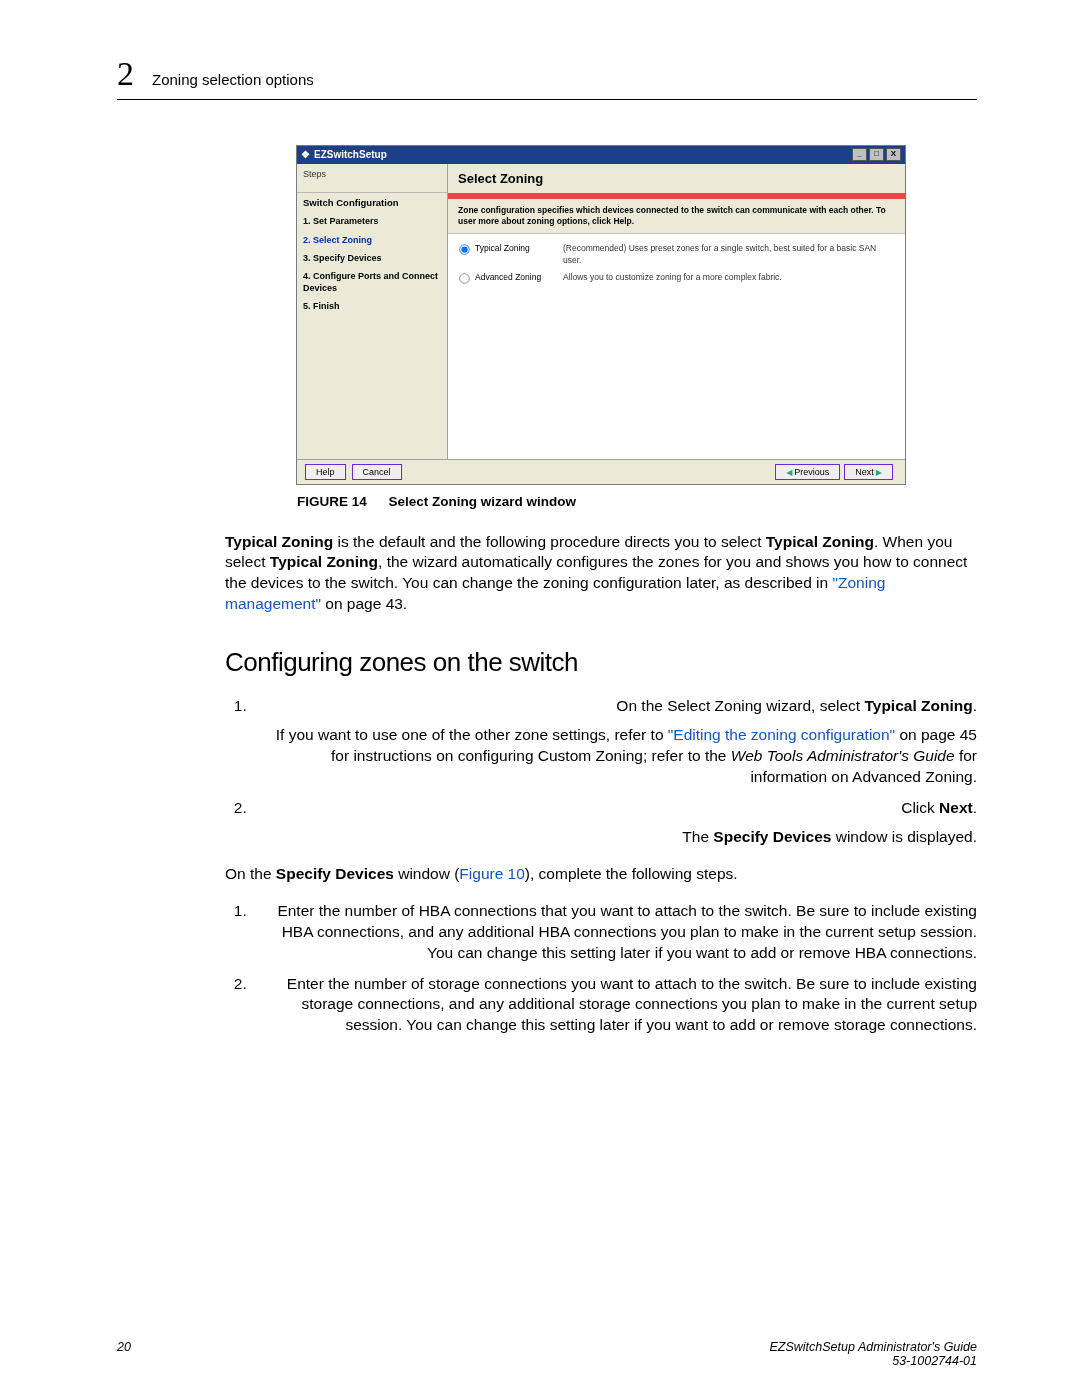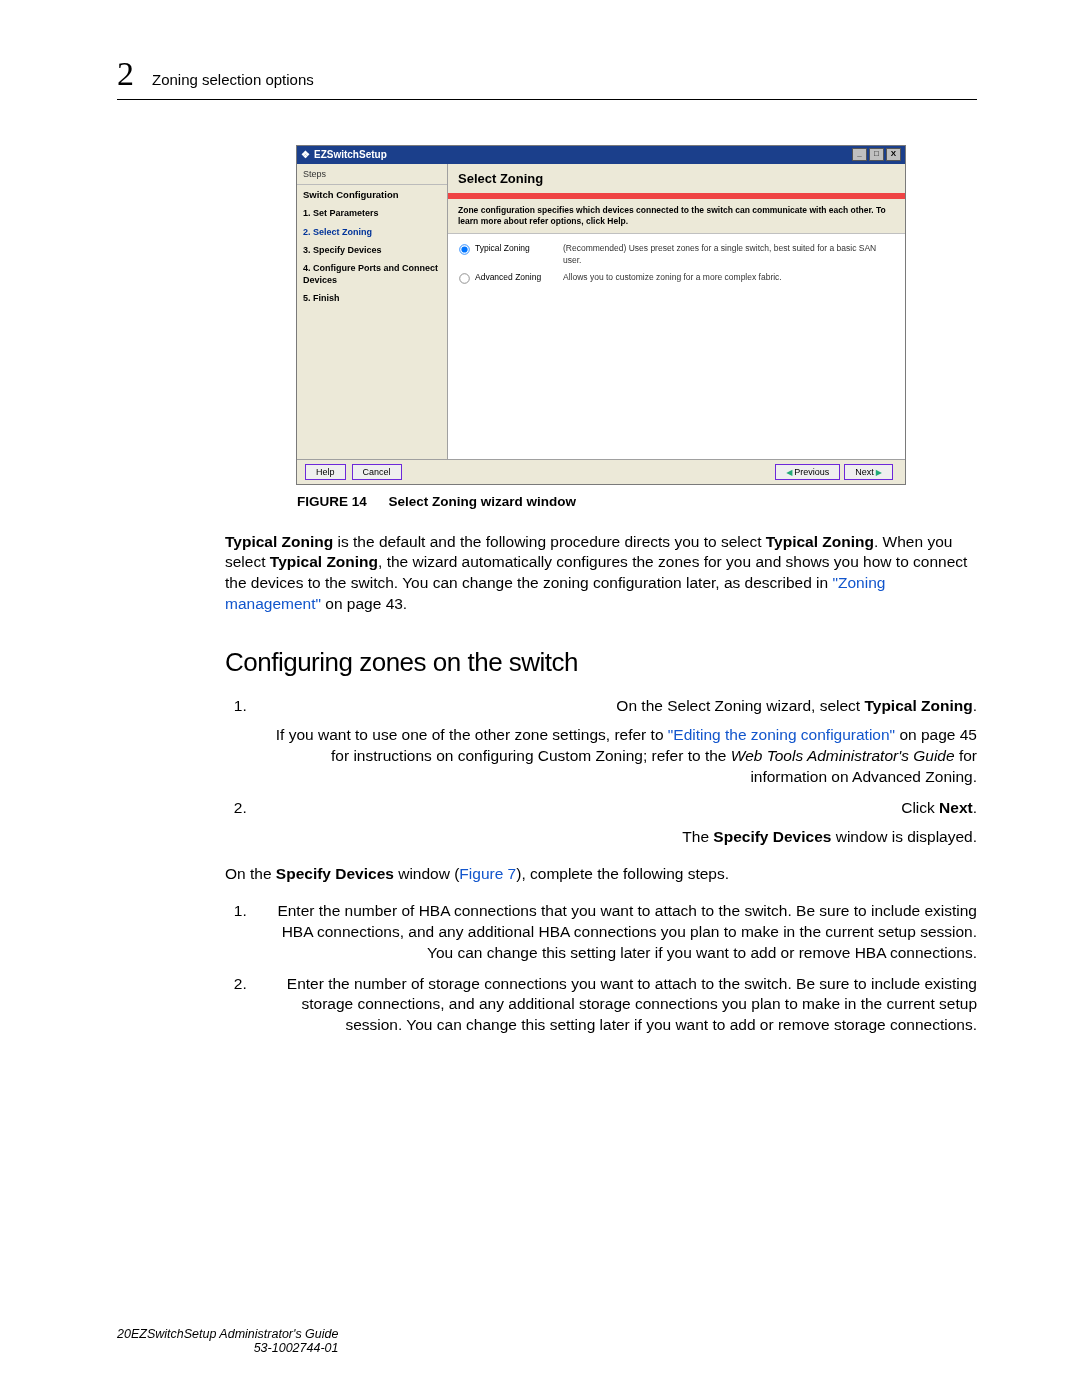--- a/index.html
+++ b/index.html
@@ -71,21 +71,21 @@
     color: #000;
   }
   .shot-body { display: flex; height: 295px; }
   .shot-side {
     width: 138px;
     background: #ece9d8;
     border-right: 1px solid #a0a0a0;
     font-size: 9px;
     padding: 4px 6px;
   }
-  .shot-side .steps-lbl { color: #333; margin-bottom: 4px; }
+  .shot-side .steps-lbl { color: #333; margin-bottom: 12px; }
   .shot-side .side-hdr { font-weight: bold; margin: 4px 0 6px; font-size: 9.5px; }
   .shot-side .step { margin: 6px 0; font-weight: bold; }
   .shot-side .step.current { color: #003399; font-weight: bold; }
   .shot-main { flex: 1; background: #fff; font-size: 9px; }
   .shot-main-hdr {
     background: #ece9d8;
     font-weight: bold;
     font-size: 13px;
     padding: 6px 10px;
     border-bottom: 6px solid #ef4444;
@@ -148,27 +148,27 @@
   ol.steps {
     margin: 0 0 16px 0;
     padding-left: 26px;
     text-align: right;
   }
   ol.steps > li { padding-left: 4px; margin-bottom: 10px; }
   ol.steps .sub { margin-top: 8px; }
 
   .footer {
     position: absolute;
-    bottom: 42px;
+    bottom: 29px;
     left: 117px;
     width: 860px;
     font-size: 12.5px;
     font-style: italic;
     display: flex;
-    justify-content: flex-start;
+    justify-content: space-between;
   }
   .footer .right { text-align: right; }
 </style>
 </head>
 <body>
 
 <div class="page">
   <div class="hdr-row">
     <span class="chap-num">2</span>
     <span class="hdr-title">Zoning selection options</span>
@@ -191,21 +191,21 @@
           <div style="border-top:1px solid #bbb;margin:2px -6px"></div>
           <div class="side-hdr">Switch Configuration</div>
           <div class="step">1. Set Parameters</div>
           <div class="step current">2. Select Zoning</div>
           <div class="step">3. Specify Devices</div>
           <div class="step">4. Configure Ports and Connect Devices</div>
           <div class="step">5. Finish</div>
         </div>
         <div class="shot-main">
           <div class="shot-main-hdr">Select Zoning</div>
-          <div class="shot-desc">Zone configuration specifies which devices connected to the switch can communicate with each other. To learn more about refer options, click Help.</div>
+          <div class="shot-desc">Zone configuration specifies which devices connected to the switch can communicate with each other. To user more about zoning options, click Help.</div>
           <div class="shot-opts">
             <label class="shot-opt">
               <input type="radio" name="z" checked="" style="">
               <span class="opt-name">Typical Zoning</span>
               <span class="opt-desc">(Recommended) Uses preset zones for a single switch, best suited for a basic SAN user.</span>
             </label>
             <label class="shot-opt">
               <input type="radio" name="z" style="">
               <span class="opt-name">Advanced Zoning</span>
               <span class="opt-desc">Allows you to customize zoning for a more complex fabric.</span>
@@ -243,21 +243,21 @@
       <li>
         <span>Click </span><b>Next</b><span>.</span>
         <div class="sub">
           <span>The </span><b>Specify Devices</b><span> window is displayed.</span>
         </div>
       </li>
     </ol>
 
 
     <p class="para">
-      <span>On the </span><b>Specify Devices</b><span> window (</span><span class="link">Figure 7</span><span>), complete the following steps.</span>
+      <span>On the </span><b>Specify Devices</b><span> window (</span><span class="link">Figure 10</span><span>), complete the following steps.</span>
     </p>
 
     <ol class="steps">
       <li>Enter the number of HBA connections that you want to attach to the switch. Be sure to include existing HBA connections, and any additional HBA connections you plan to make in the current setup session. You can change this setting later if you want to add or remove HBA connections.</li>
       <li>Enter the number of storage connections you want to attach to the switch. Be sure to include existing storage connections, and any additional storage connections you plan to make in the current setup session. You can change this setting later if you want to add or remove storage connections.</li>
     </ol>
 
   </div>
 </div>
 

